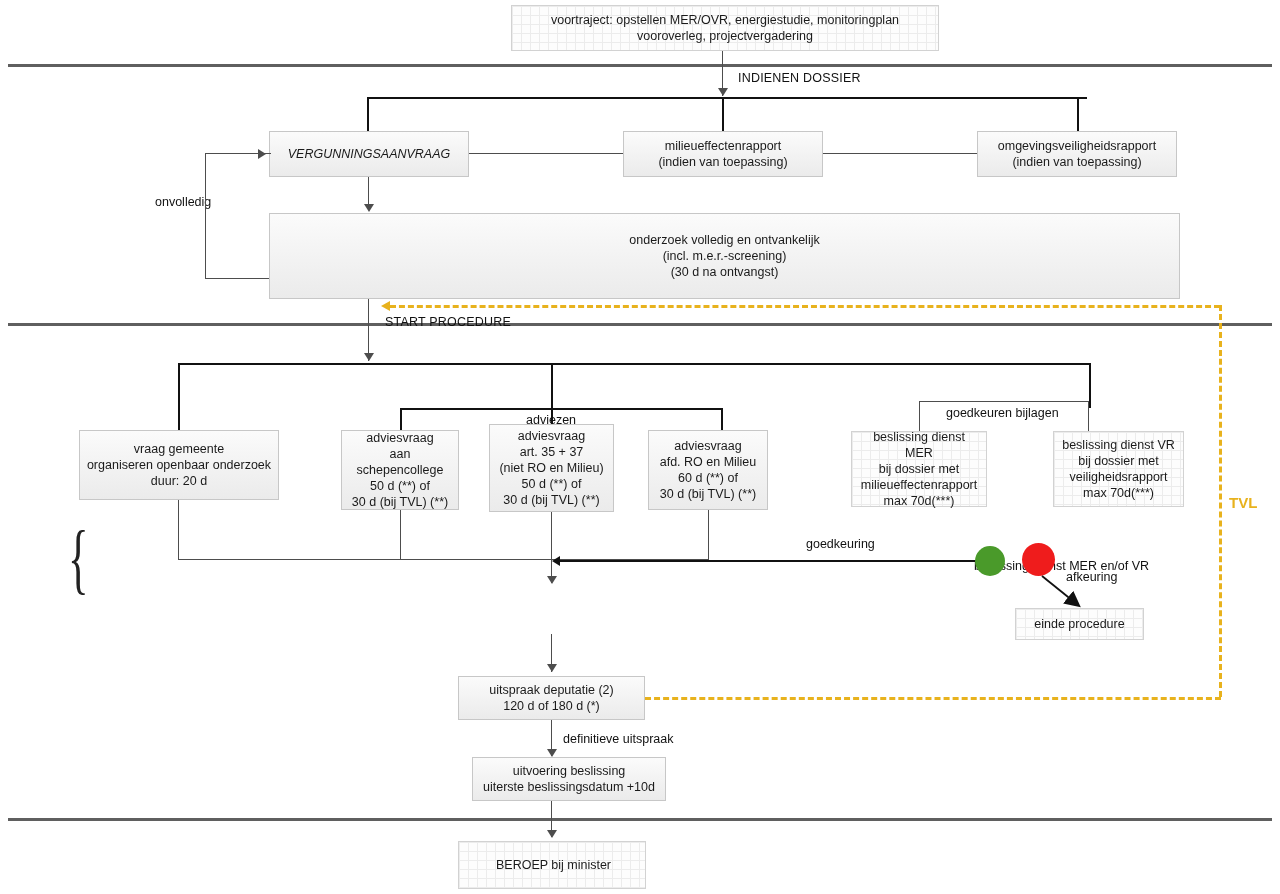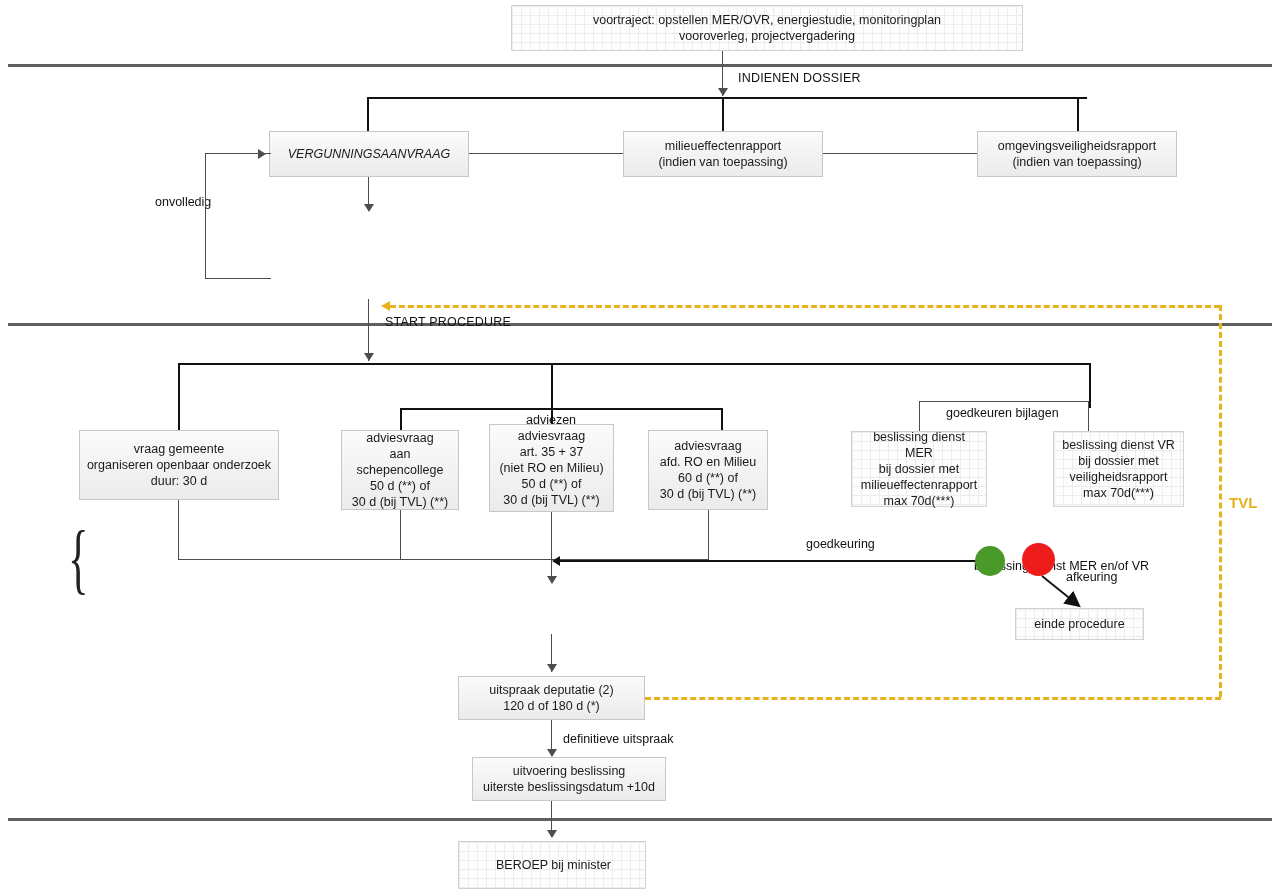--- a/index.html
+++ b/index.html
@@ -119,21 +119,21 @@
 </style>
 </head>
 <body>
 
 <div id="canvas">
 
   <div class="lane" style="top:64px;"></div>
   <div class="lane" style="top:323px;"></div>
   <div class="lane" style="top:818px;"></div>
 
-  <div class="box grid" style="left:511px;top:5px;width:512px;height:46px;">
+  <div class="box grid" style="left:511px;top:5px;width:428px;height:46px;">
     <span class="txt">voortraject: opstellen MER/OVR, energiestudie, monitoringplan
 vooroverleg, projectvergadering</span>
   </div>
 
   <div class="ln v" style="left:722px;top:51px;height:45px;"></div>
   <div class="arrow down" style="left:718px;top:88px;"></div>
   <div class="label caps" style="left:738px;top:70px;">INDIENEN DOSSIER</div>
 
   <div class="ln blk h" style="left:367px;top:97px;width:720px;"></div>
   <div class="ln blk v" style="left:367px;top:97px;height:34px;"></div>
@@ -159,20 +159,25 @@
 
   <div class="label" style="left:155px;top:194px;">onvolledig</div>
   <div class="ln h" style="left:205px;top:153px;width:66px;"></div>
   <div class="arrow right" style="left:258px;top:149px;"></div>
   <div class="ln v" style="left:205px;top:153px;height:126px;"></div>
   <div class="ln h" style="left:205px;top:278px;width:66px;"></div>
 
   <div class="ln v" style="left:368px;top:177px;height:32px;"></div>
   <div class="arrow down" style="left:364px;top:204px;"></div>
 
+  <div class="box" style="left:269px;top:213px;width:911px;height:86px;">
+    <span class="txt">onderzoek volledig en ontvankelijk
+(incl. m.e.r.-screening)
+(30 d na ontvangst)</span>
+  </div>
 
   <div class="ln v" style="left:368px;top:299px;height:62px;"></div>
   <div class="arrow down" style="left:364px;top:353px;"></div>
   <div class="label caps" style="left:385px;top:314px;">START PROCEDURE</div>
 
   <div class="arrow ylleft" style="left:381px;top:301px;"></div>
   <div class="dash h" style="left:390px;top:305px;width:830px;"></div>
   <div class="dash v" style="left:1219px;top:305px;height:392px;"></div>
   <div class="dash h" style="left:645px;top:697px;width:576px;"></div>
   <div class="label tvl" style="left:1229px;top:495px;">TVL</div>
@@ -189,21 +194,21 @@
   <div class="ln blk v" style="left:721px;top:408px;height:22px;"></div>
 
   <div class="label" style="left:946px;top:405px;">goedkeuren bijlagen</div>
   <div class="ln h" style="left:919px;top:401px;width:170px;"></div>
   <div class="ln v" style="left:919px;top:401px;height:30px;"></div>
   <div class="ln v" style="left:1088px;top:401px;height:30px;"></div>
 
   <div class="box" style="left:79px;top:430px;width:200px;height:70px;">
     <span class="txt">vraag gemeente
 organiseren openbaar onderzoek
-duur: 30 d</span>
+duur: 20 d</span>
   </div>
 
   <div class="box" style="left:341px;top:430px;width:118px;height:80px;">
     <span class="txt">adviesvraag
 aan schepencollege
 50 d (**) of
 30 d (bij TVL) (**)</span>
   </div>
 
   <div class="box" style="left:489px;top:424px;width:125px;height:88px;">

